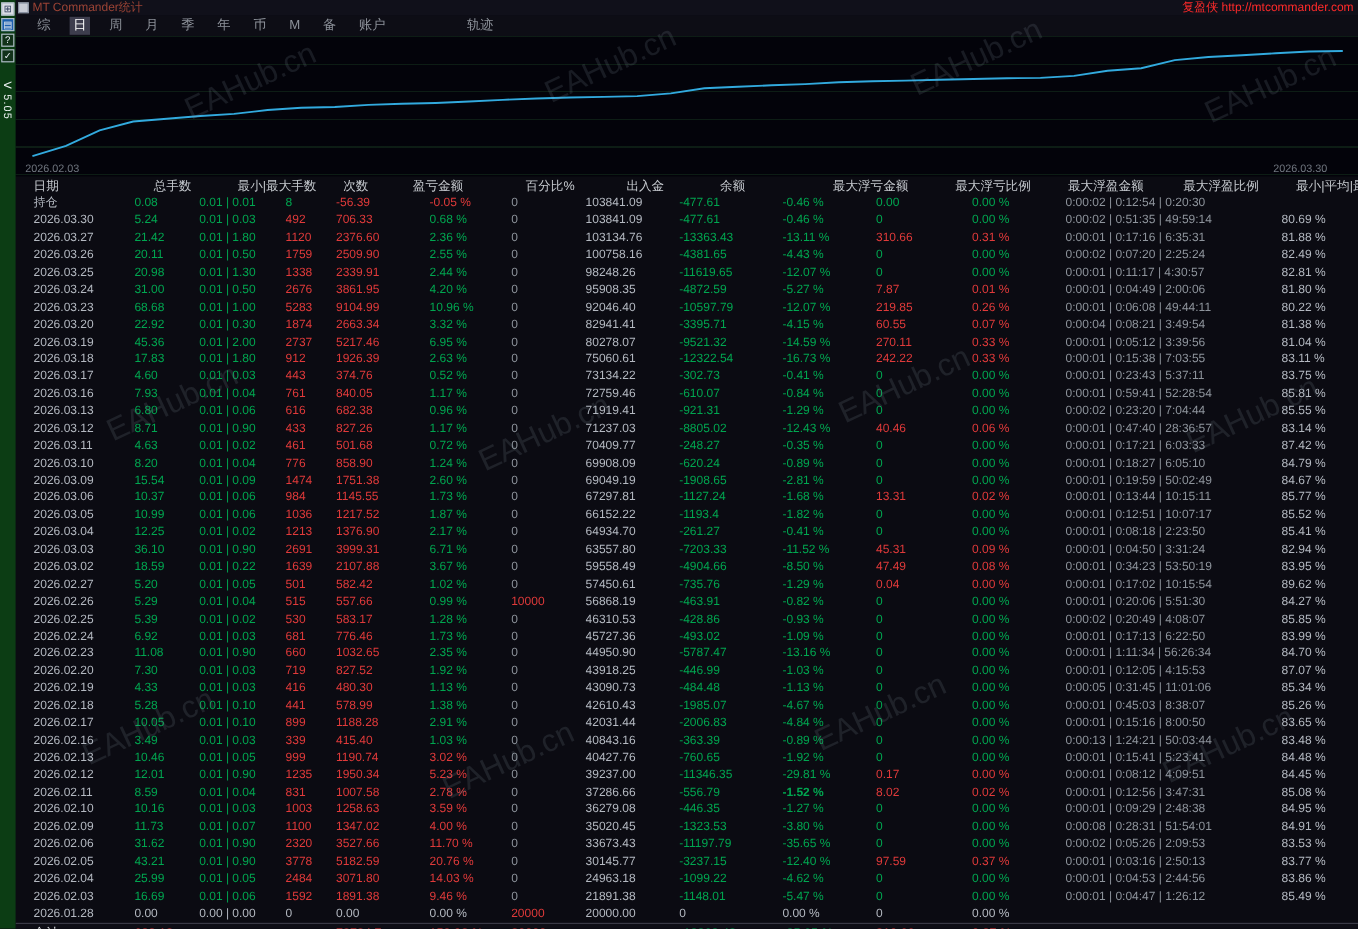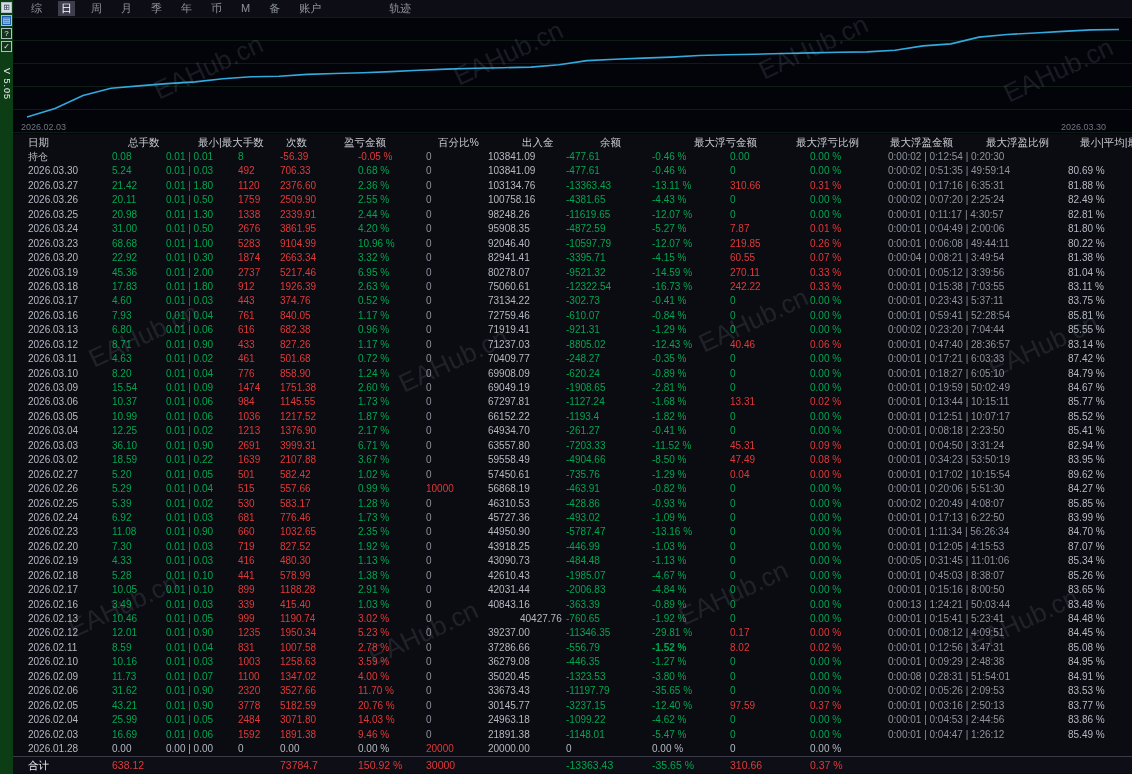--- a/index.html
+++ b/index.html
@@ -86,20 +86,25 @@
   <div class="sidebar">
     <div class="sicon white">⊞</div>
     <div class="sicon blue">▤</div>
     <div class="sicon">?</div>
     <div class="sicon">✓</div>
     <div class="version">V 5.05</div>
   </div>
 
   <div class="main">
 
+    <div class="titlebar">
+      <span class="app-ico"></span>
+      <span class="wtitle">MT Commander统计</span>
+      <span class="brand">复盈侠 http://mtcommander.com</span>
+    </div>
 
     <div class="menubar">
       <div class="menu-items">
           <span class="menu-item">综</span>
           <span class="menu-item active">日</span>
           <span class="menu-item">周</span>
           <span class="menu-item">月</span>
           <span class="menu-item">季</span>
           <span class="menu-item">年</span>
           <span class="menu-item">币</span>
@@ -648,21 +653,21 @@
           <span class="cell" style="color: rgb(180, 185, 193);">83.48 %</span>
         </div>
         <div class="trow grid">
           <span class="cell" style="color: rgb(180, 185, 193);">2026.02.13</span>
           <span class="cell" style="color: rgb(0, 166, 80);">10.46</span>
           <span class="cell" style="color: rgb(0, 166, 80);">0.01 | 0.05</span>
           <span class="cell" style="color: rgb(224, 58, 58);">999</span>
           <span class="cell" style="color: rgb(224, 58, 58);">1190.74</span>
           <span class="cell" style="color: rgb(224, 58, 58);">3.02 %</span>
           <span class="cell" style="color: rgb(142, 148, 156);">0</span>
-          <span class="cell" style="color: rgb(180, 185, 193); margin-left: 32px;">40427.76</span>
+          <span class="cell" style="color: rgb(180, 185, 193);">40427.76</span>
           <span class="cell" style="color: rgb(0, 166, 80);">-760.65</span>
           <span class="cell" style="color: rgb(0, 166, 80);">-1.92 %</span>
           <span class="cell" style="color: rgb(0, 166, 80);">0</span>
           <span class="cell" style="color: rgb(0, 166, 80);">0.00 %</span>
           <span class="cell" style="color: rgb(142, 148, 156);">0:00:01 | 0:15:41 | 5:23:41</span>
           <span class="cell" style="color: rgb(180, 185, 193);">84.48 %</span>
         </div>
         <div class="trow grid">
           <span class="cell" style="color: rgb(180, 185, 193);">2026.02.12</span>
           <span class="cell" style="color: rgb(0, 166, 80);">12.01</span>

